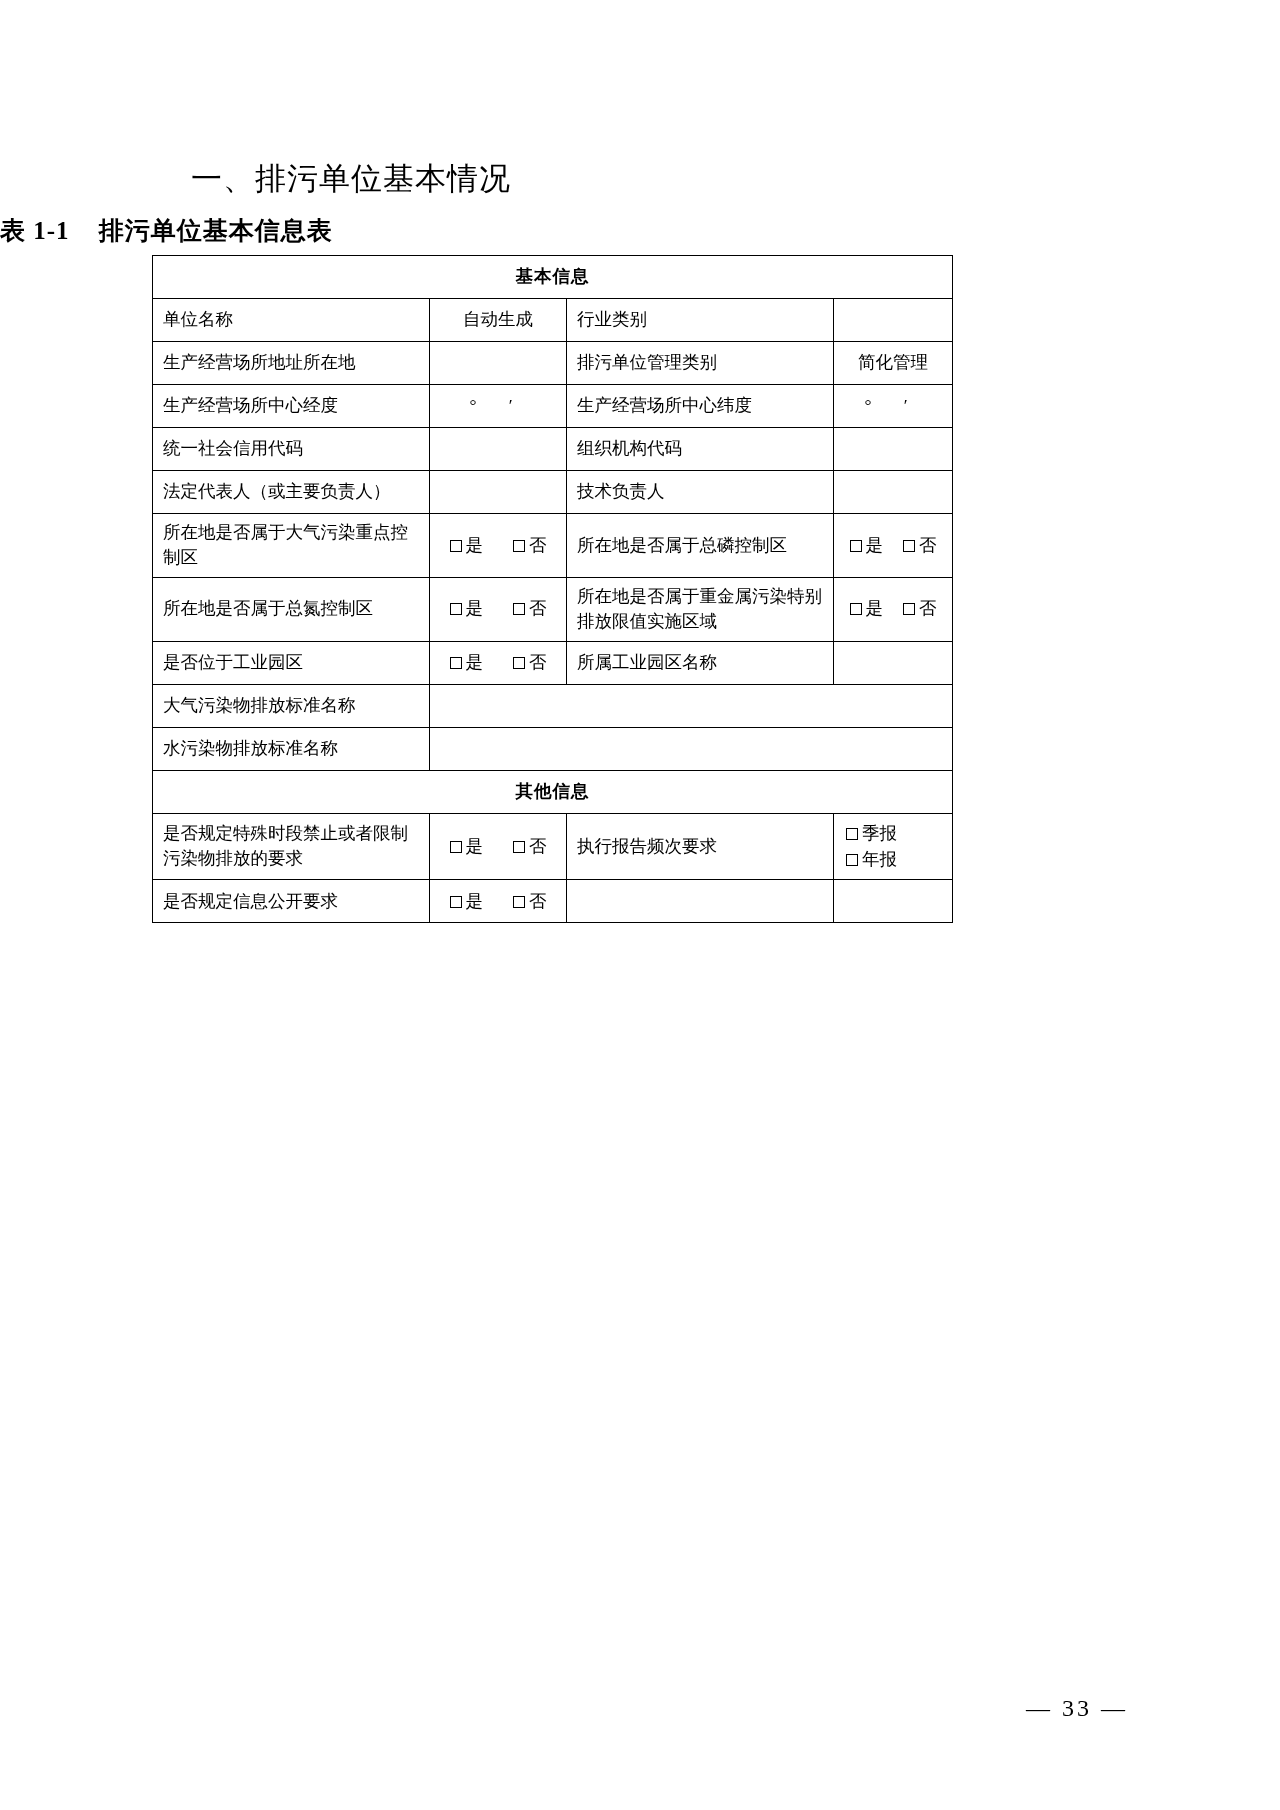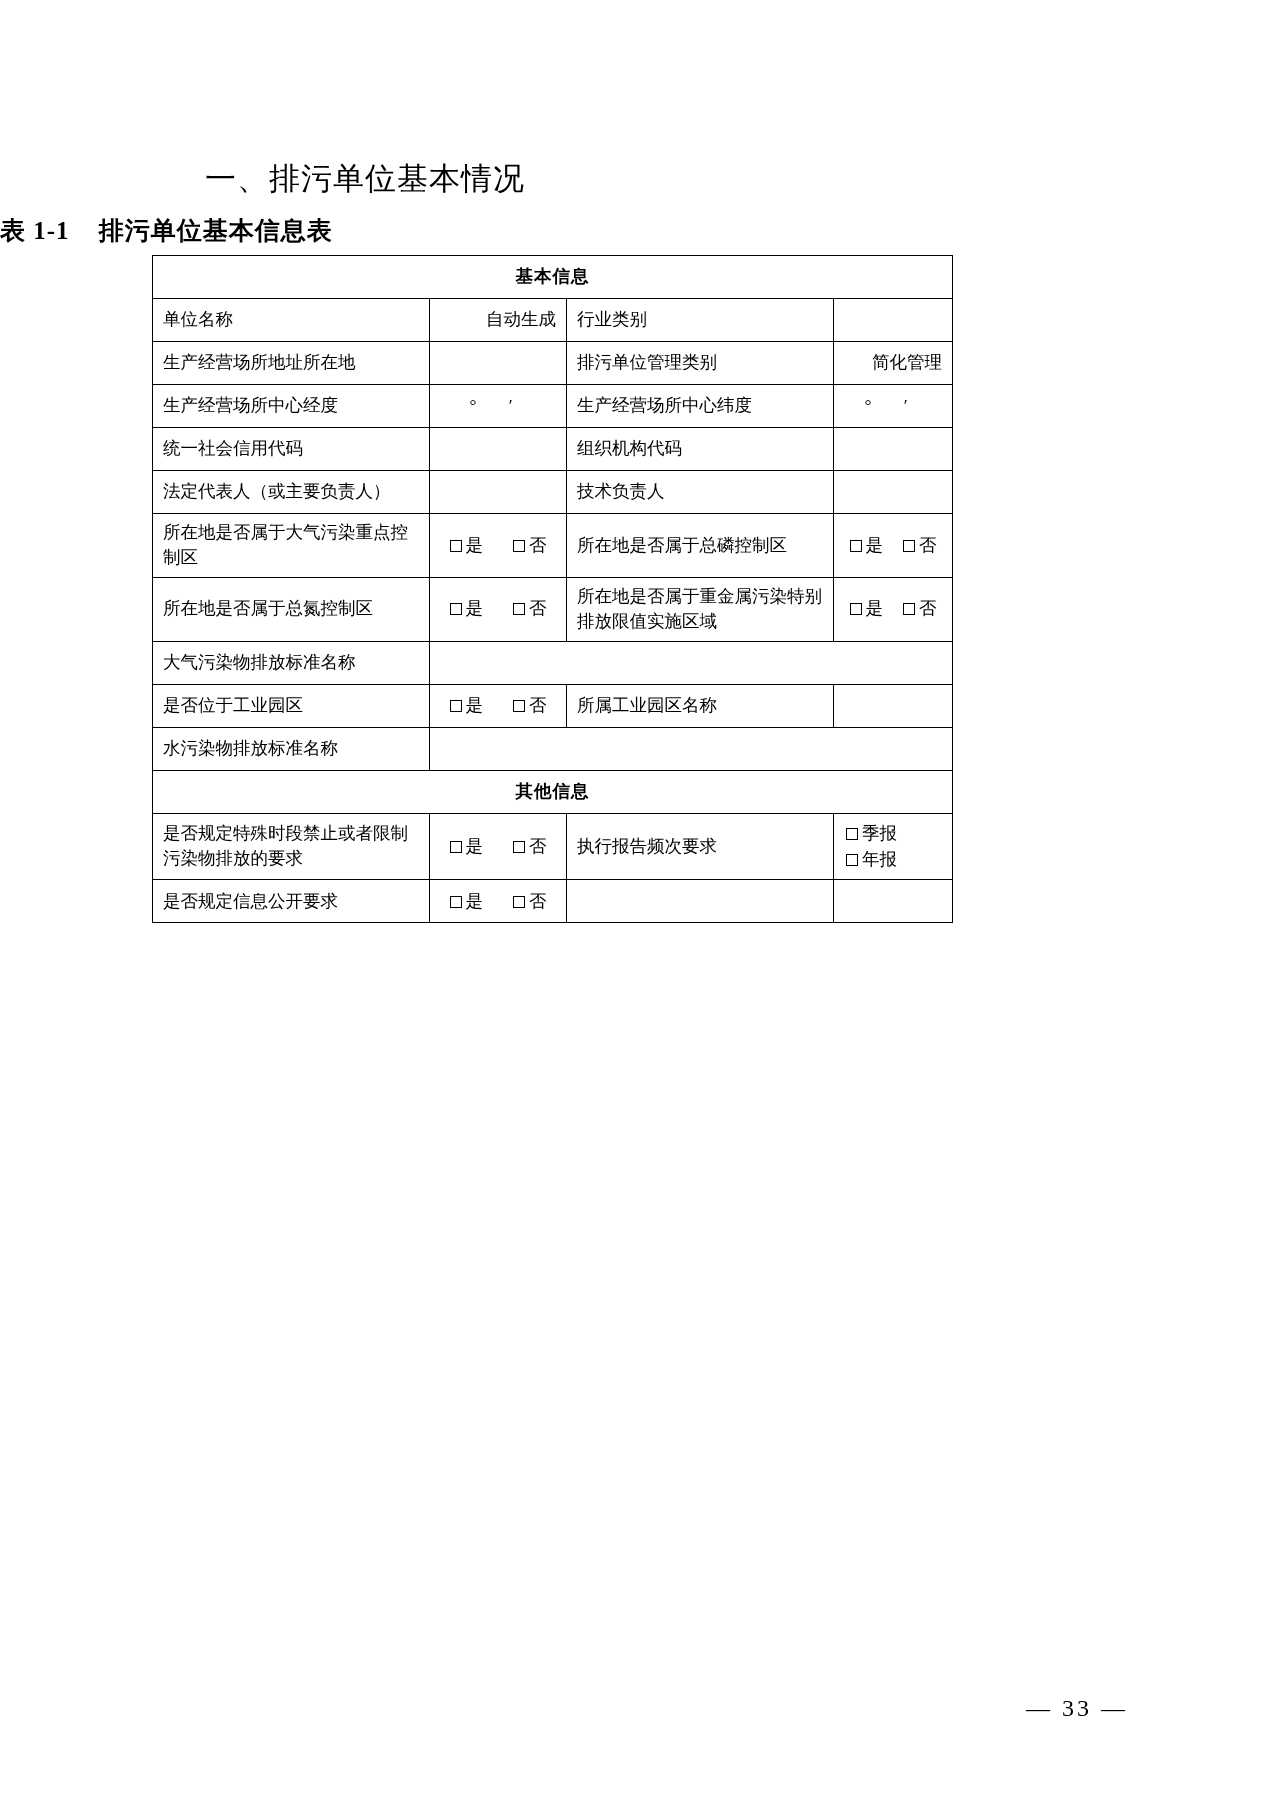--- a/index.html
+++ b/index.html
@@ -17,21 +17,21 @@
   }
   .page {
     position: absolute;
     left: 0;
     top: 0;
     width: 1280px;
     height: 1810px;
   }
   .section-title {
     position: absolute;
-    left: 205px;
+    left: 191px;
     top: 158px;
     font-size: 31px;
     font-family: Liberation Serif, serif;
     font-weight: 400;
     letter-spacing: 1px;
   }
   .table-title {
     position: absolute;
     left: 0;
     top: 214px;
@@ -64,21 +64,21 @@
     text-align: center;
     font-weight: bold;
     font-size: 19px;
     letter-spacing: 1px;
     height: 34px;
   }
   td.label {
     text-align: left;
   }
   td.val {
-    text-align: right;
+    text-align: center;
     font-family: Liberation Serif, serif;
   }
   .checkline {
     text-align: center;
     white-space: nowrap;
     font-size: 16px;
   }
   .checkline .cb {
     display: inline-block;
     margin: 0 4px;
@@ -185,30 +185,30 @@
         <td class="label">所在地是否属于总氮控制区</td>
         <td class="checkline">
           <span class="cb"><span class="cb-box"></span><span>是</span></span><span class="gap"></span><span class="cb"><span class="cb-box"></span><span>否</span></span>
         </td>
         <td class="label">所在地是否属于重金属污染特别排放限值实施区域</td>
         <td class="checkline">
           <span class="cb"><span class="cb-box"></span><span>是</span></span><span class="gap-sm"></span><span class="cb"><span class="cb-box"></span><span>否</span></span>
         </td>
       </tr>
       <tr>
+        <td class="label">是否位于工业园区</td>
+        <td class="checkline">
+          <span class="cb"><span class="cb-box"></span><span>是</span></span><span class="gap"></span><span class="cb"><span class="cb-box"></span><span>否</span></span>
+        </td>
+        <td class="label">所属工业园区名称</td>
+        <td class="val"></td>
+      </tr>
+      <tr>
         <td class="label">大气污染物排放标准名称</td>
         <td class="val" colspan="3"></td>
-      </tr>
-      <tr>
-        <td class="label">是否位于工业园区</td>
-        <td class="checkline">
-          <span class="cb"><span class="cb-box"></span><span>是</span></span><span class="gap"></span><span class="cb"><span class="cb-box"></span><span>否</span></span>
-        </td>
-        <td class="label">所属工业园区名称</td>
-        <td class="val"></td>
       </tr>
       <tr>
         <td class="label">水污染物排放标准名称</td>
         <td class="val" colspan="3"></td>
       </tr>
       <tr>
         <td class="hdr" colspan="4">其他信息</td>
       </tr>
       <tr>
         <td class="label">是否规定特殊时段禁止或者限制污染物排放的要求</td>

